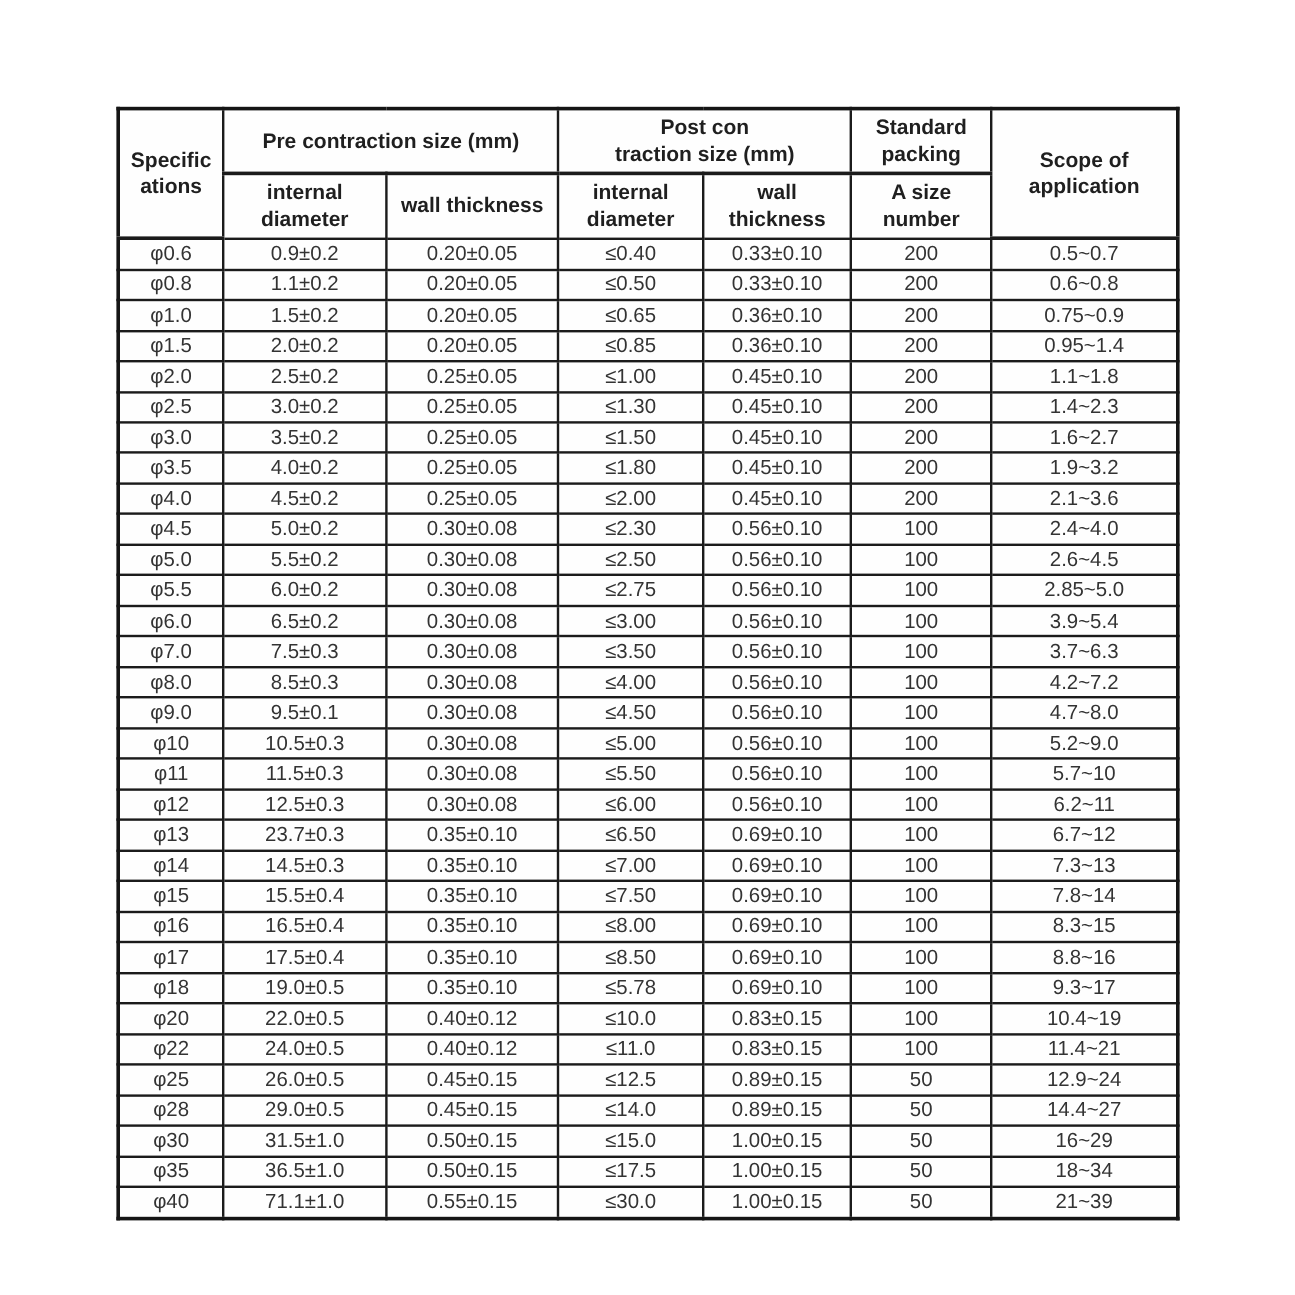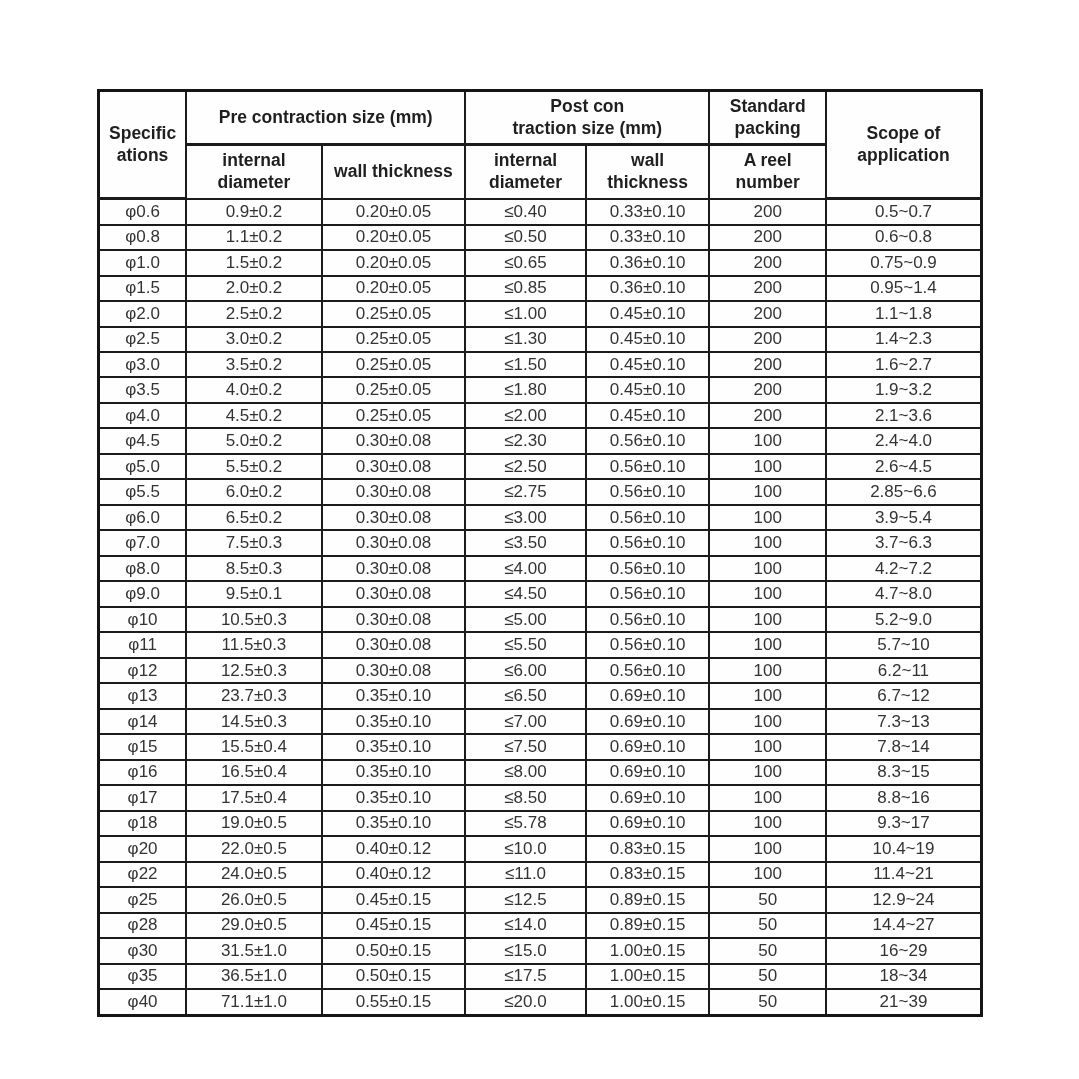--- a/index.html
+++ b/index.html
@@ -101,21 +101,21 @@
         </th>
         <th>
           <span>internal</span>
           <span>diameter</span>
         </th>
         <th>
           <span>wall</span>
           <span>thickness</span>
         </th>
         <th>
-          <span>A reel</span>
+          <span>A size</span>
           <span>number</span>
         </th>
       </tr>
     </thead>
     <tbody>
         <tr>
           <td>φ0.6</td>
           <td>0.9±0.2</td>
           <td>0.20±0.05</td>
           <td>≤0.40</td>
@@ -213,21 +213,21 @@
           <td>100</td>
           <td>2.6~4.5</td>
         </tr>
         <tr>
           <td>φ5.5</td>
           <td>6.0±0.2</td>
           <td>0.30±0.08</td>
           <td>≤2.75</td>
           <td>0.56±0.10</td>
           <td>100</td>
-          <td>2.85~6.6</td>
+          <td>2.85~5.0</td>
         </tr>
         <tr>
           <td>φ6.0</td>
           <td>6.5±0.2</td>
           <td>0.30±0.08</td>
           <td>≤3.00</td>
           <td>0.56±0.10</td>
           <td>100</td>
           <td>3.9~5.4</td>
         </tr>
@@ -390,20 +390,20 @@
           <td>0.50±0.15</td>
           <td>≤17.5</td>
           <td>1.00±0.15</td>
           <td>50</td>
           <td>18~34</td>
         </tr>
         <tr>
           <td>φ40</td>
           <td>71.1±1.0</td>
           <td>0.55±0.15</td>
-          <td>≤20.0</td>
+          <td>≤30.0</td>
           <td>1.00±0.15</td>
           <td>50</td>
           <td>21~39</td>
         </tr>
       </tbody>
   </table>
 </div>
 
 </body></html>

